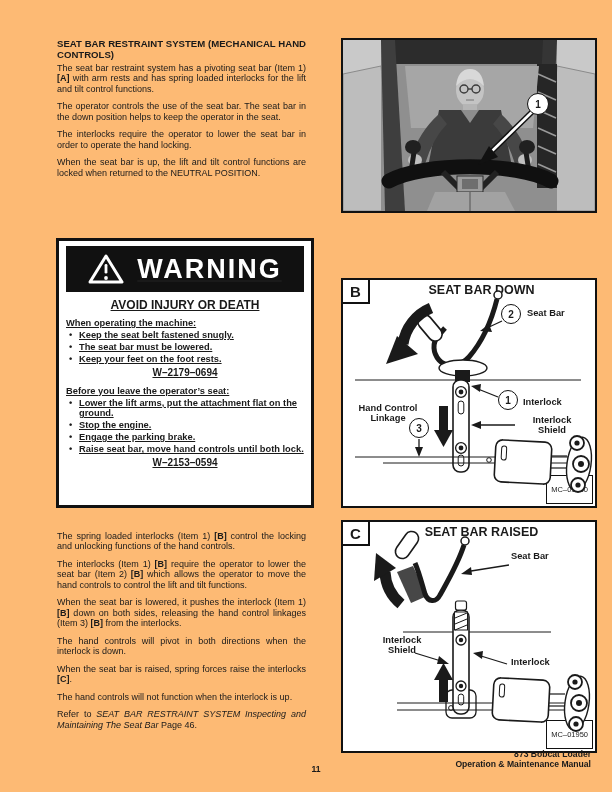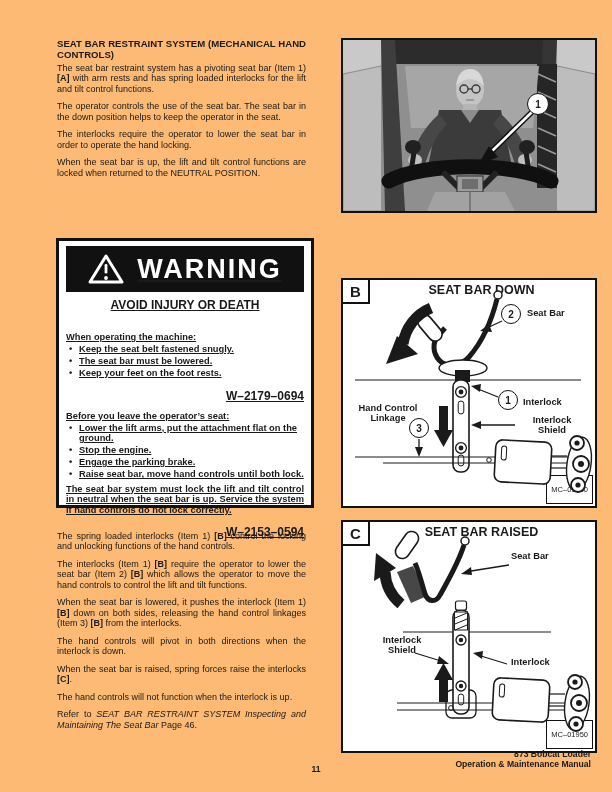--- a/index.html
+++ b/index.html
@@ -11,25 +11,25 @@
   .head{font-size:9.6px;font-weight:bold;line-height:1.18;text-align:justify;margin:0;}
   .jtext p{margin:0 0 7.5px;font-size:9px;line-height:1.14;text-align:justify;}
   .jtext p span.b{font-weight:bold;}
   .jtext p span.i{font-style:italic;}
 
   
   .warnbox{border:3px solid #111;background:#fff;box-sizing:border-box;padding:5px 7px;text-decoration:underline;}
   .banner{background:#111;color:#fff;height:46px;display:flex;align-items:center;justify-content:center;gap:13px;}
   .banner .word{font-size:27px;font-weight:bold;letter-spacing:2px;}
   .avoid{text-align:center;font-weight:bold;font-size:12px;margin-top:6px;}
-  .wsec{font-weight:bold;font-size:9.3px;margin-top:20px;}
+  .wsec{font-weight:bold;font-size:9.3px;margin-top:6px;}
   ul.wlist{list-style:none;margin:2px 0 0;padding:0;font-weight:bold;font-size:9.3px;line-height:1.13;}
   ul.wlist li{position:relative;padding-left:13px;margin-bottom:1.5px;}
   ul.wlist li::before{content:"\2022";position:absolute;left:3px;}
-  .wref{text-align:right;font-weight:bold;font-size:12px;margin-top:10px;}
+  .wref{text-align:center;font-weight:bold;font-size:10px;margin-top:2px;}
   .wclose{font-weight:bold;font-size:9.3px;line-height:1.14;text-align:justify;margin-top:4px;}
 
   
   .figure{position:absolute;border:2px solid #111;background:#fff;box-sizing:border-box;}
   .figlabel{position:absolute;top:-2px;left:-2px;width:29px;height:26px;background:#fff;border:2px solid #111;
             display:flex;align-items:center;justify-content:center;font-weight:bold;font-size:15px;box-sizing:border-box;}
   .figtitle{position:absolute;top:3px;left:28px;right:3px;text-align:center;font-weight:bold;font-size:12.5px;}
   .refbox{position:absolute;border:1px solid #111;background:#fff;font-size:7.5px;padding:9px 4px;line-height:1.2;}
   .callout{position:absolute;width:20px;height:20px;border:1.5px solid #111;border-radius:50%;background:#fff;
            display:flex;align-items:center;justify-content:center;font-size:10px;font-weight:bold;box-sizing:border-box;z-index:3;}
@@ -71,21 +71,20 @@
         <li>Keep your feet on the foot rests.</li>
       </ul>
     <div class="wref">W–2179–0694</div>
     <div class="wsec" style="margin-top:8px;">Before you leave the operator’s seat:</div>
     <ul class="wlist">
         <li>Lower the lift arms, put the attachment flat on the ground.</li>
         <li>Stop the engine.</li>
         <li>Engage the parking brake.</li>
         <li>Raise seat bar, move hand controls until both lock.</li>
       </ul>
-    <div class="wclose">The seat bar system must lock the lift and tilt control in neutral when the seat bar is up. Service the system if hand controls do not lock correctly.</div>
     <div class="wref">W–2153–0594</div>
   </div>
 
   <div class="jtext abs" style="left:57px;top:531px;width:249px;">
       <p><span>The spring loaded interlocks (Item 1) </span><span class="b">[B]</span><span> control the locking and unlocking functions of the hand controls.</span></p>
       <p><span>The interlocks (Item 1) </span><span class="b">[B]</span><span> require the operator to lower the seat bar (Item 2) </span><span class="b">[B]</span><span> which allows the operator to move the hand controls to control the lift and tilt functions.</span></p>
       <p><span>When the seat bar is lowered, it pushes the interlock (Item 1) </span><span class="b">[B]</span><span> down on both sides, releasing the hand control linkages (Item 3) </span><span class="b">[B]</span><span> from the interlocks.</span></p>
       <p><span>The hand controls will pivot in both directions when the interlock is down.</span></p>
       <p><span>When the seat bar is raised, spring forces raise the interlocks </span><span class="b">[C]</span><span>.</span></p>
       <p><span>The hand controls will not function when the interlock is up.</span></p>

